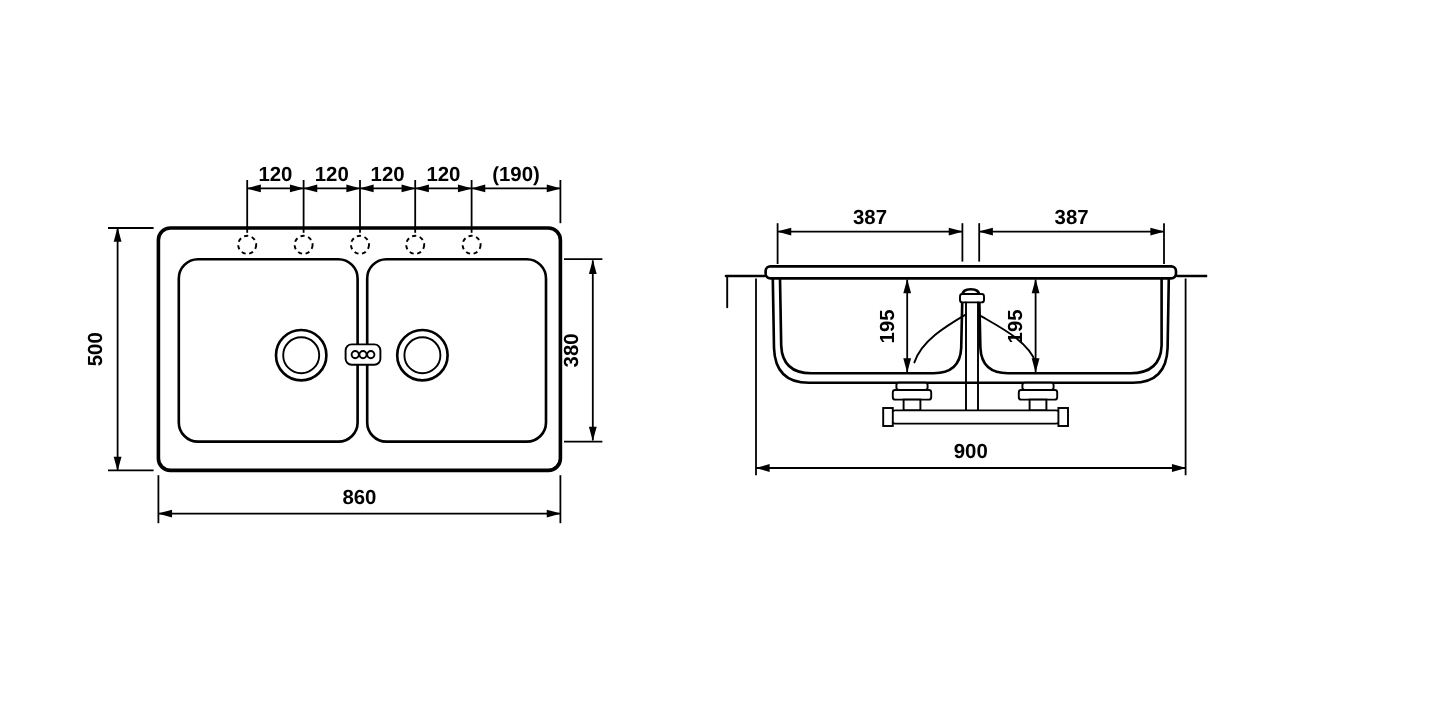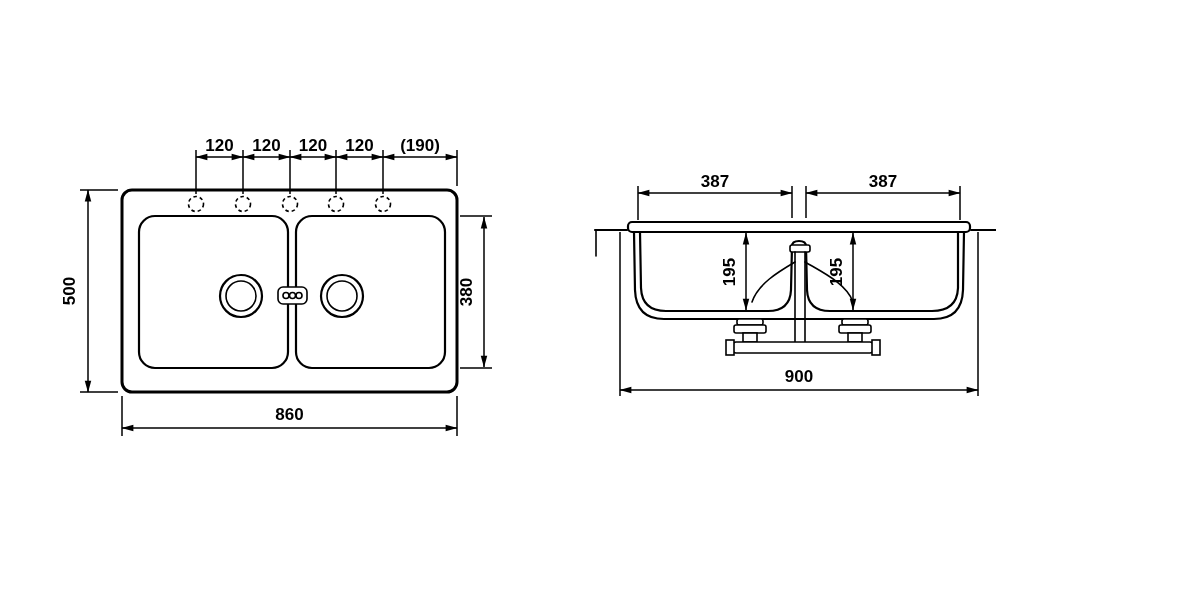--- a/index.html
+++ b/index.html
@@ -1,16 +1,16 @@
 <!DOCTYPE html>
 <html><head>
 <meta charset="utf-8">
 <style>
   html, body { margin: 0; padding: 0; background: #ffffff; }
-  .stage { position: relative; width: 996px; height: 600px; background: #ffffff; overflow: hidden; }
+  .stage { position: relative; width: 996px; height: 600px; background: #ffffff; overflow: hidden; padding-left: 10px; }
   svg { display: block; }
   .obj  { fill: none; stroke: #000; stroke-width: 3;   stroke-linecap: round; stroke-linejoin: round; }
   .obj2 { fill: none; stroke: #000; stroke-width: 2.2; stroke-linecap: round; stroke-linejoin: round; }
   .objf { fill: #ffffff; }
   .thin { fill: none; stroke: #000; stroke-width: 1.6; stroke-linecap: round; stroke-linejoin: round; }
   .thinf{ fill: #ffffff; stroke: #000; stroke-width: 1.6; }
   .dim  { fill: none; stroke: #000; stroke-width: 1.5; }
   .dash { fill: none; stroke: #000; stroke-width: 1.6; stroke-dasharray: 3.5 3; }
   .lbl  { font-family: "Liberation Sans", sans-serif; font-weight: bold; font-size: 17px; fill: #000; }
 </style>

